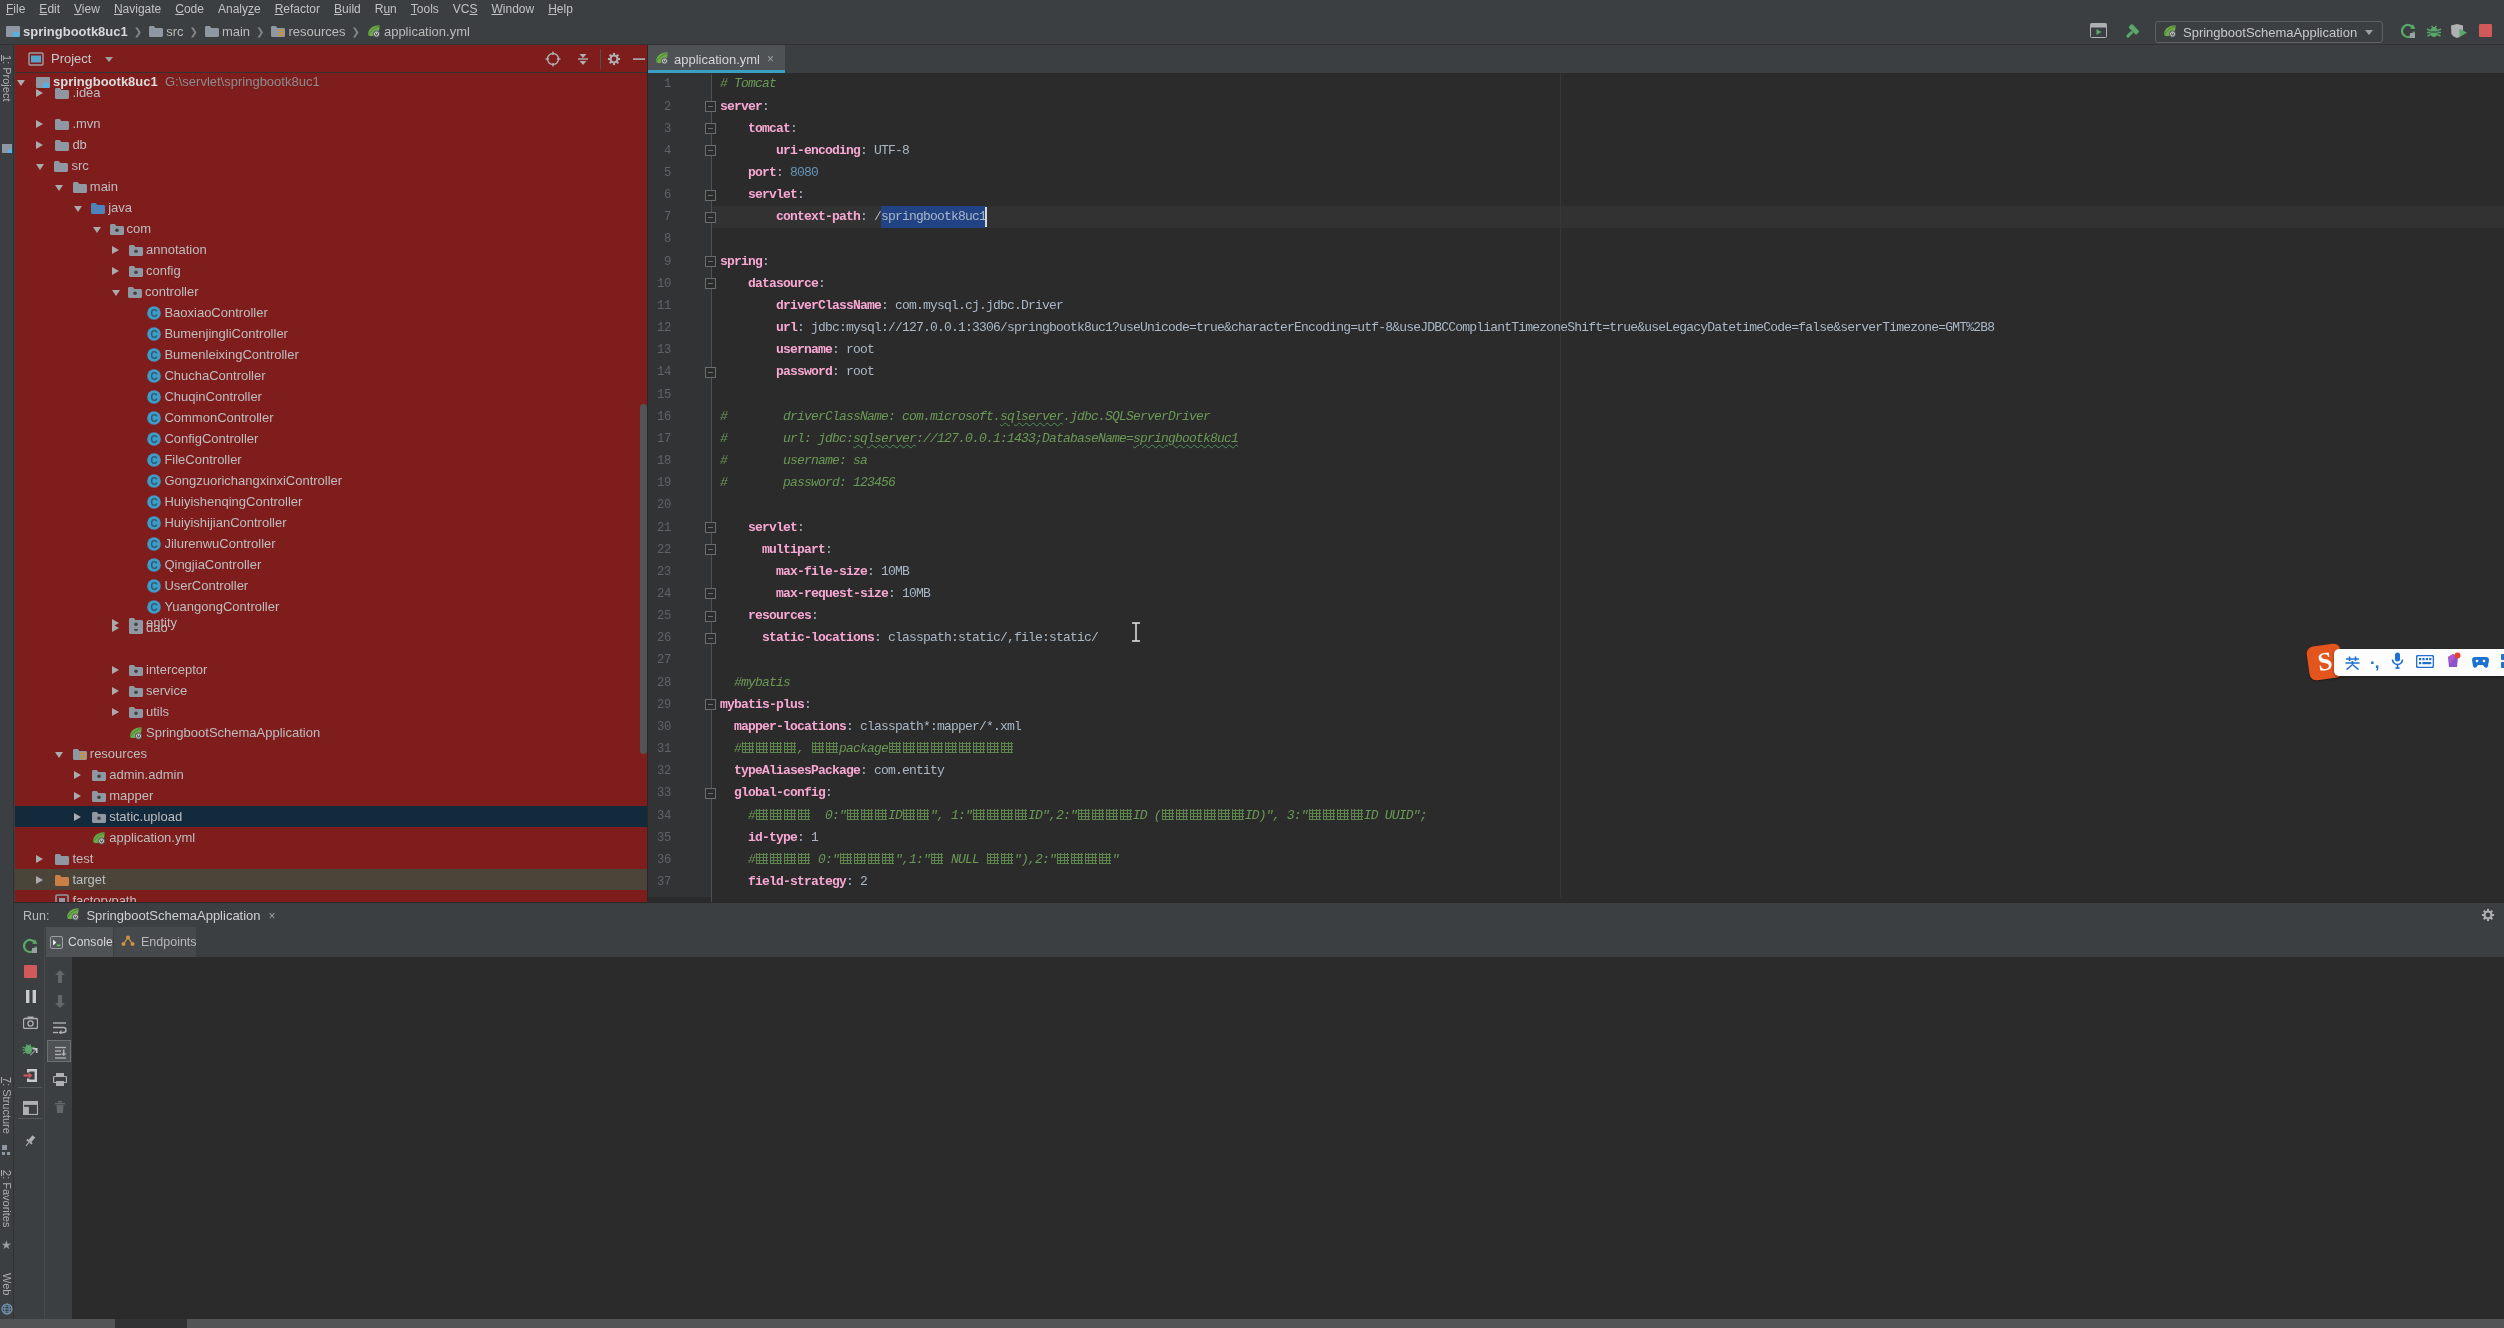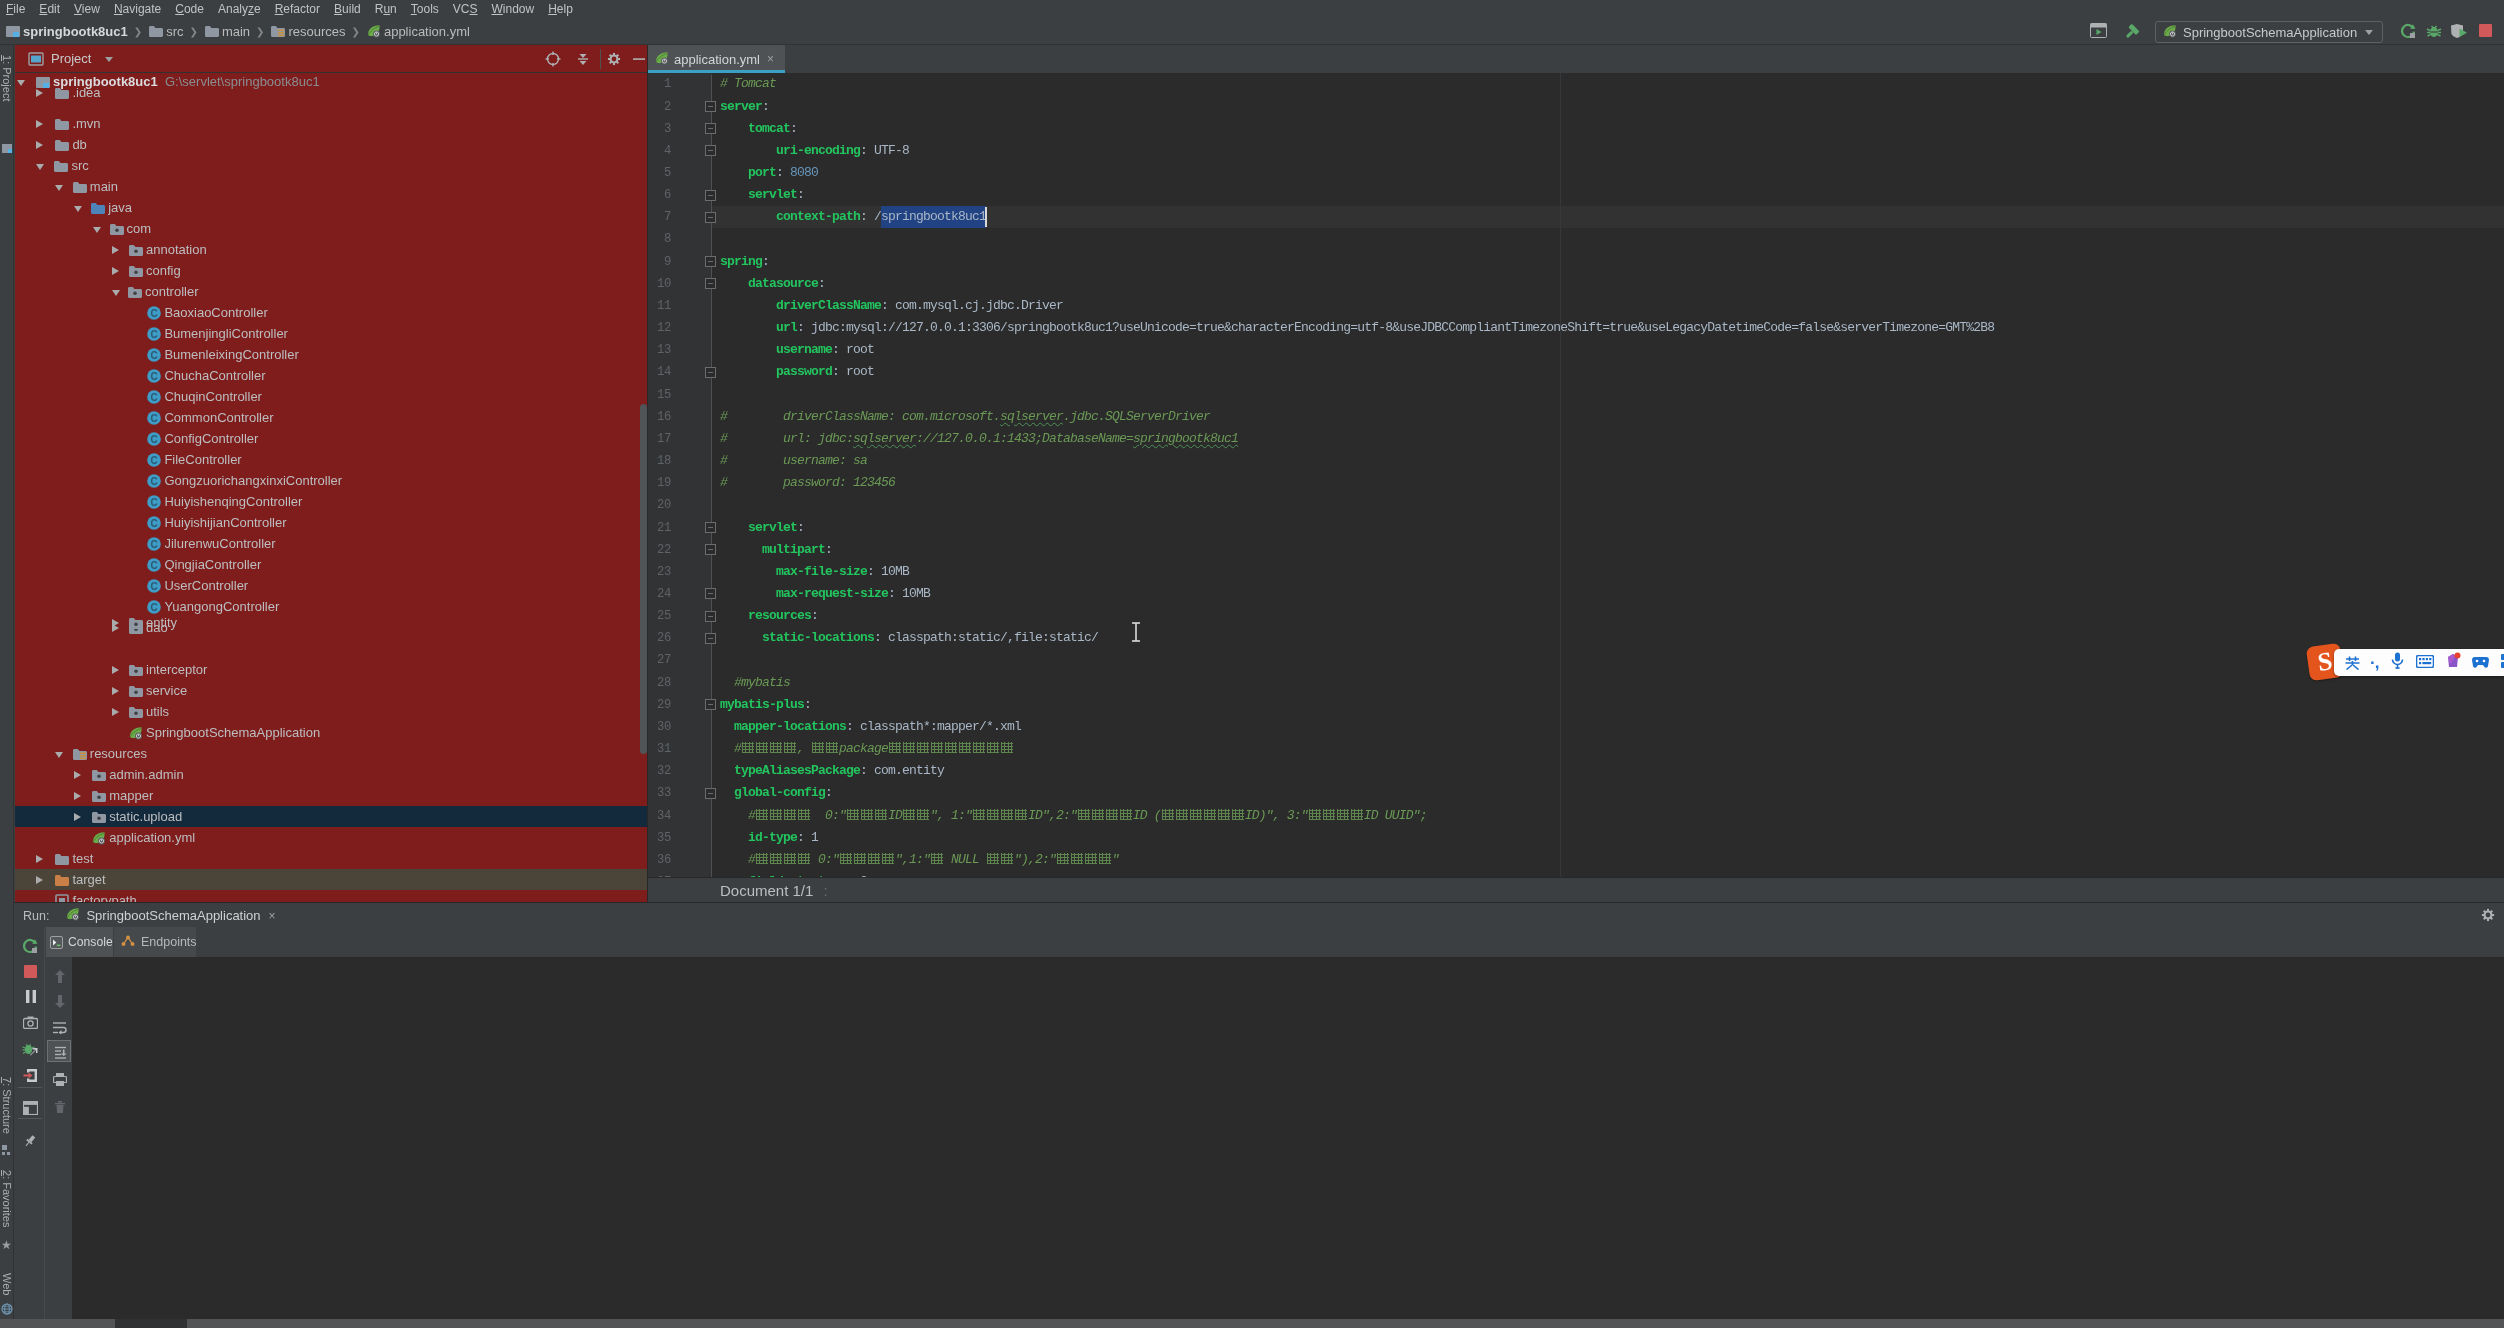--- a/index.html
+++ b/index.html
@@ -36,21 +36,21 @@
  font-family:"Liberation Mono",monospace;font-size:12.2px;letter-spacing:-0.32px;line-height:22.15px;color:#606366}
 #foldline{position:absolute;left:63px;top:30px;width:1px;height:838px;background:#4e5052}
 .fold{position:absolute;left:57px;width:11px;height:11px;border:1px solid #6a6d6f;background:#2b2b2b;z-index:3}
 .fold:before{content:"";position:absolute;left:2px;top:4px;width:5px;height:1px;background:#6a6d6f}
 #curline{position:absolute;left:64px;top:161.3px;width:1792px;height:22.15px;background:#323232}
 #selrect{position:absolute;left:233px;top:161.3px;width:105px;height:22.15px;background:#214283}
 #caret{position:absolute;left:337px;top:162.3px;width:1.6px;height:20px;background:#d8d8d8;z-index:4}
 #marginline{position:absolute;left:912px;top:28px;width:1px;height:824px;background:#35383a}
 #code{position:absolute;left:72px;top:28.4px;white-space:pre;z-index:2;
  font-family:"Liberation Mono",monospace;font-size:13px;letter-spacing:-0.8px;line-height:22.15px;color:#a9b7c6}
-#code .k{color:#22c55e;font-weight:bold}
+#code .k{color:#f9a8d4;font-weight:bold}
 #code .c{color:#6a9955;font-style:italic}
 #code .n{color:#6897bb}
 #code .w{text-decoration:underline wavy #4e9157 1px;text-underline-offset:2px}
 #edfoot{position:absolute;left:0;top:832px;width:100%;height:25px;background:#3c3f41;border-top:1px solid #282828;z-index:6;
  display:flex;align-items:center;font-size:15px;color:#bcbec0}
 .cj{display:inline-block;width:12.4px;height:11px;margin:0 0.8px -1px 0.8px;
  opacity:.82;background:repeating-linear-gradient(90deg,currentColor 0 1px,transparent 1px 3.4px),
             repeating-linear-gradient(0deg,currentColor 0 1px,transparent 1px 3.1px)}
 
 #run{position:absolute;left:14px;top:902px;width:2490px;height:417px;background:#3c3f41;border-top:1px solid #282828}
@@ -544,24 +544,20 @@
     <span class="k">id-type</span>: 1
     <span class="c">#<i class="cj"></i><i class="cj"></i><i class="cj"></i><i class="cj"></i> 0:"<i class="cj"></i><i class="cj"></i><i class="cj"></i><i class="cj"></i>",1:"<i class="cj"></i> NULL <i class="cj"></i><i class="cj"></i>"),2:"<i class="cj"></i><i class="cj"></i><i class="cj"></i><i class="cj"></i>"</span>
     <span class="k">field-strategy</span>: 2</div>
     <div class="abs" style="left:483px;top:577px;z-index:5"><svg width="10" height="20" viewBox="0 0 10 20">
         <g stroke="#d8dadc" stroke-width="1.6">
           <line x1="1" y1="1" x2="9" y2="1"></line>
           <line x1="5" y1="1" x2="5" y2="19"></line>
           <line x1="1" y1="19" x2="9" y2="19"></line>
         </g>
       </svg></div>
-    <div id="edfoot">
-      <span style="margin-left:72px">Document 1/1</span>
-      <span style="margin-left:10px;color:#6a6d6f">:</span>
-    </div>
   </div>
 <div id="run">
     <div id="runhead">
       <span style="margin-left:9px;color:#b9bbbd">Run:</span>
       <span style="margin-left:16px"><svg width="16" height="16" viewBox="0 0 16 16">
           <path d="M2 12C2 6 6 2.5 13.5 2.2c.4 4.5-1 10.3-7.3 10.9-2 .2-3.2-.4-4.2-1.1z" fill="#6cab49"></path>
           <path d="M2 12C5 7 9 4.5 13 3.5" stroke="#4e7f35" stroke-width="1" fill="none"></path>
           <circle cx="10.5" cy="11" r="3.4" fill="#5a5e60"></circle>
           <circle cx="10.5" cy="11" r="2.1" fill="none" stroke="#c7c9cb" stroke-width="1"></circle>
           <rect x="10" y="9.4" width="1" height="1.7" fill="#c7c9cb"></rect>

